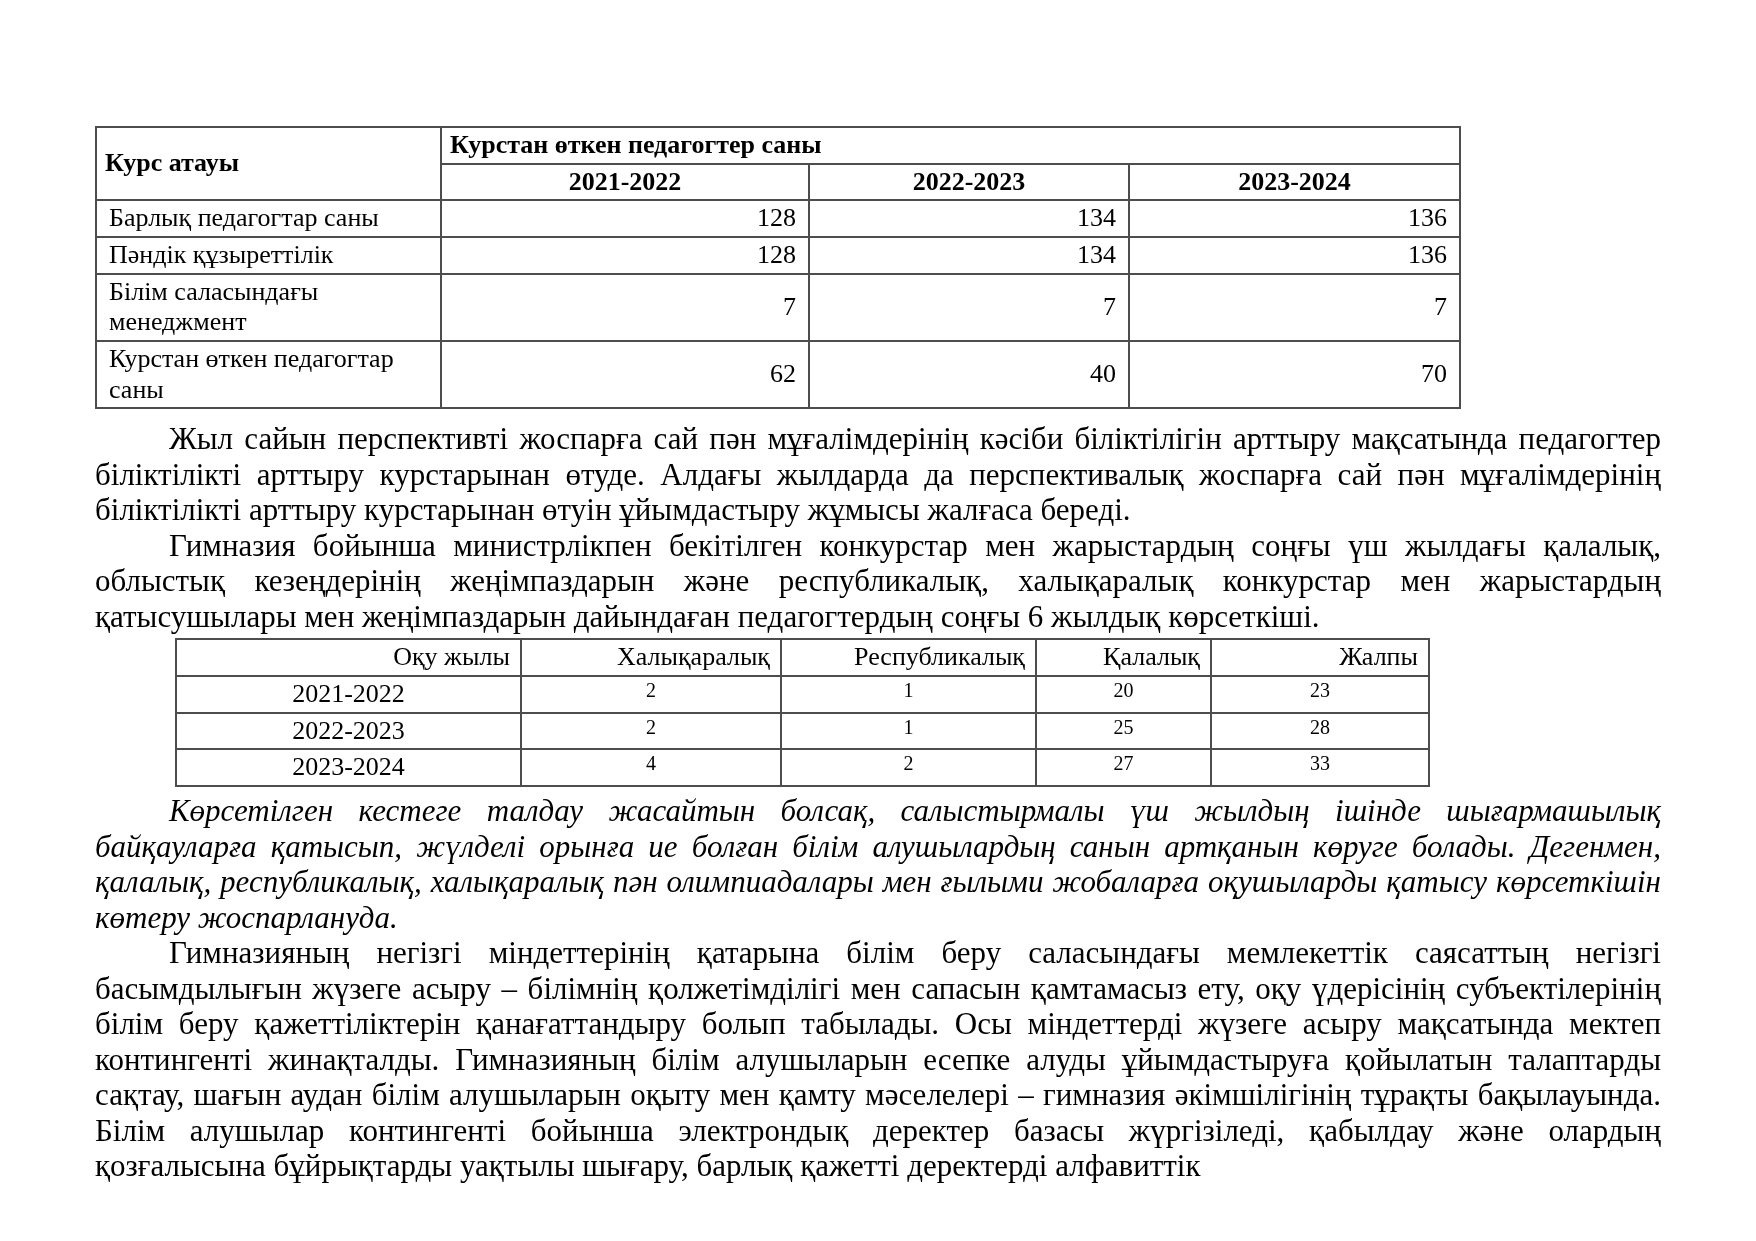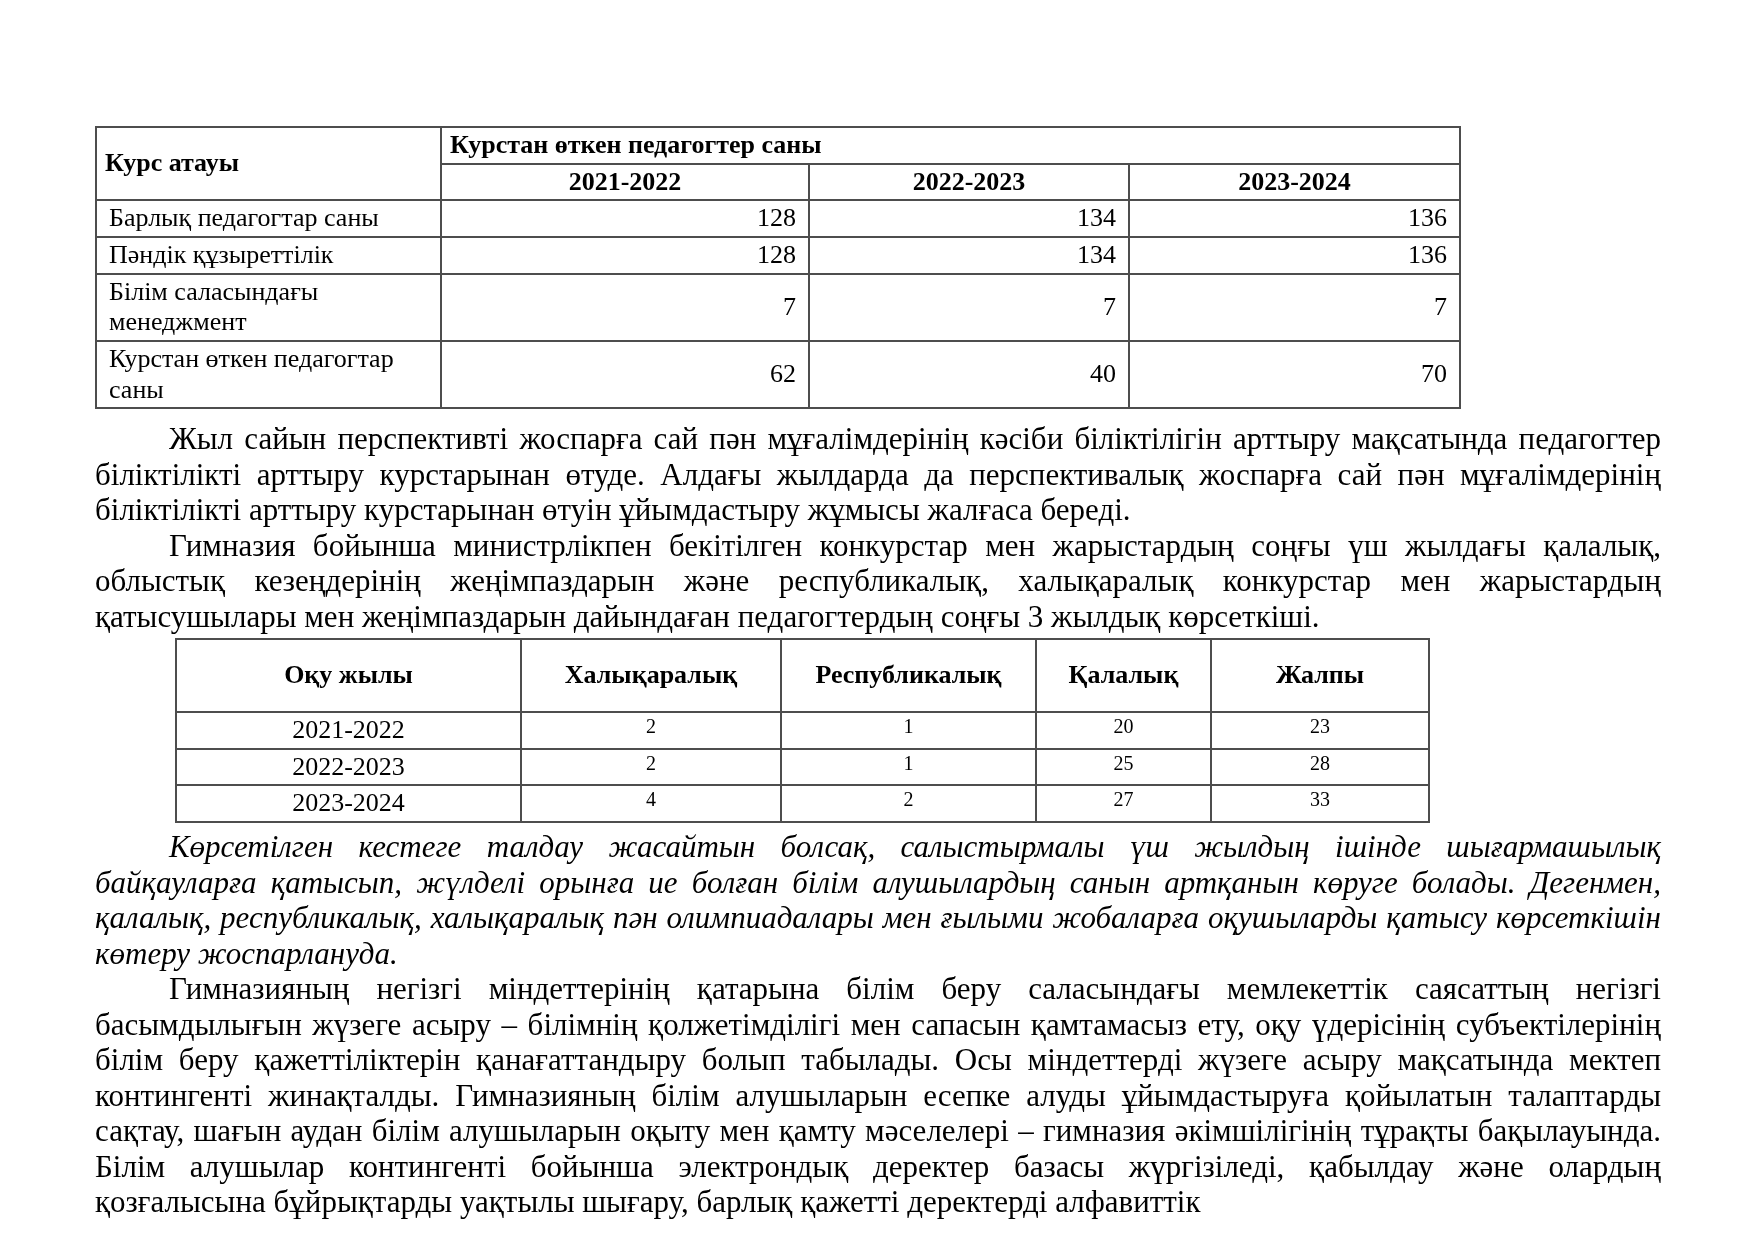--- a/index.html
+++ b/index.html
@@ -34,21 +34,21 @@
     line-height:35.5px;
     text-align:justify;
     text-indent:74px;
     width:1566px;
   }
   .p1 { margin-top:12px; }
   .p3 { margin-top:6px;font-style:italic; }
 
   
   .t2 { width:1253px; margin-left:80px; margin-top:4px; font-size:26px; }
-  .t2 th { font-weight:bold; text-align:center; padding:20px 10px; }
+  .t2 th { font-weight:normal; text-align:right; padding:2px 10px; }
   .t2 td { padding:2px 8px; text-align:center; vertical-align:middle; }
   .t2 td.year { font-size:26px; }
   .t2 td.num { font-size:20px; vertical-align:top; }
 </style>
 </head>
 <body>
 
 <div class="page">
   <div class="content">
 
@@ -90,21 +90,21 @@
         <tr>
           <td class="left">Курстан өткен педагогтар саны</td>
           <td class="num">62</td>
           <td class="num">40</td>
           <td class="num">70</td>
         </tr>
       </tbody>
     </table>
 
     <p class="para p1">Жыл сайын перспективті жоспарға сай пән мұғалімдерінің кәсіби біліктілігін арттыру мақсатында педагогтер біліктілікті арттыру курстарынан өтуде. Алдағы жылдарда да перспективалық жоспарға сай пән мұғалімдерінің біліктілікті арттыру курстарынан өтуін ұйымдастыру жұмысы жалғаса береді.</p>
-    <p class="para">Гимназия бойынша министрлікпен бекітілген конкурстар мен жарыстардың соңғы үш жылдағы қалалық, облыстық кезеңдерінің жеңімпаздарын және республикалық, халықаралық конкурстар мен жарыстардың қатысушылары мен жеңімпаздарын дайындаған педагогтердың соңғы 3 жылдық көрсеткіші.</p>
+    <p class="para">Гимназия бойынша министрлікпен бекітілген конкурстар мен жарыстардың соңғы үш жылдағы қалалық, облыстық кезеңдерінің жеңімпаздарын және республикалық, халықаралық конкурстар мен жарыстардың қатысушылары мен жеңімпаздарын дайындаған педагогтердың соңғы 6 жылдық көрсеткіші.</p>
 
     <table class="t2">
       <colgroup>
         <col style="width:345px">
           <col style="width:260px">
           <col style="width:255px">
           <col style="width:175px">
           <col style="width:218px">
       </colgroup>
       <tbody>

